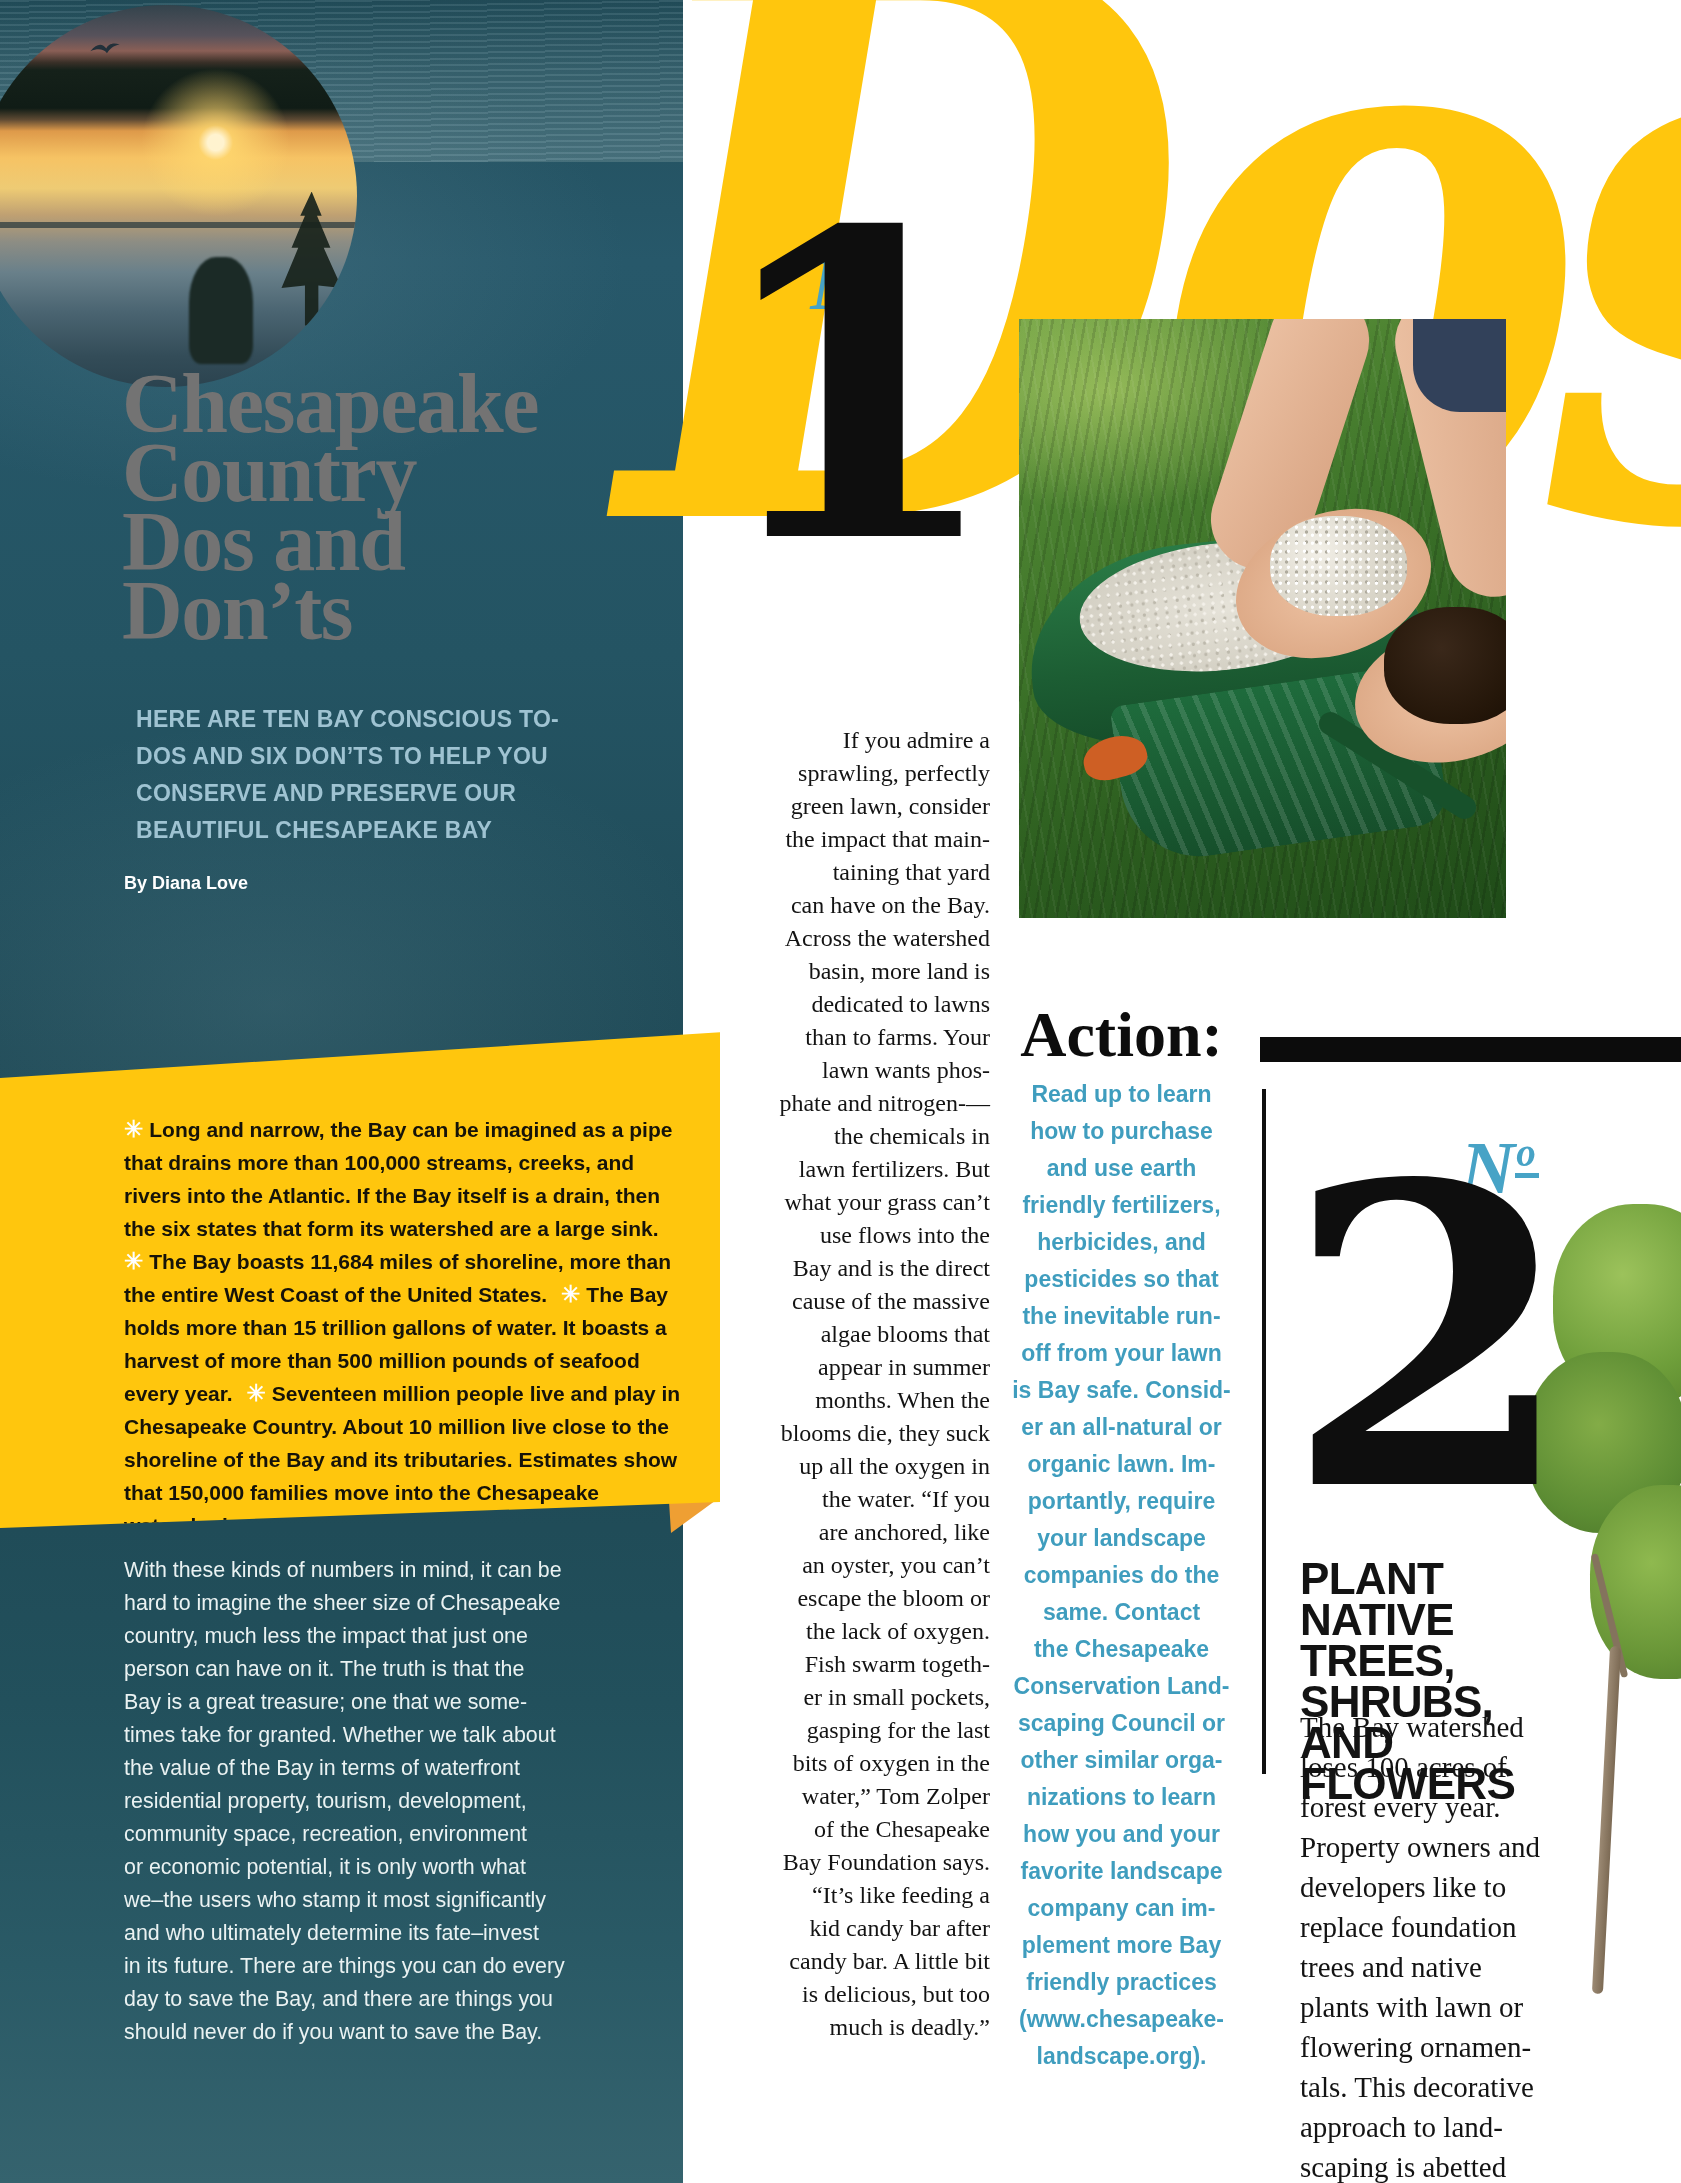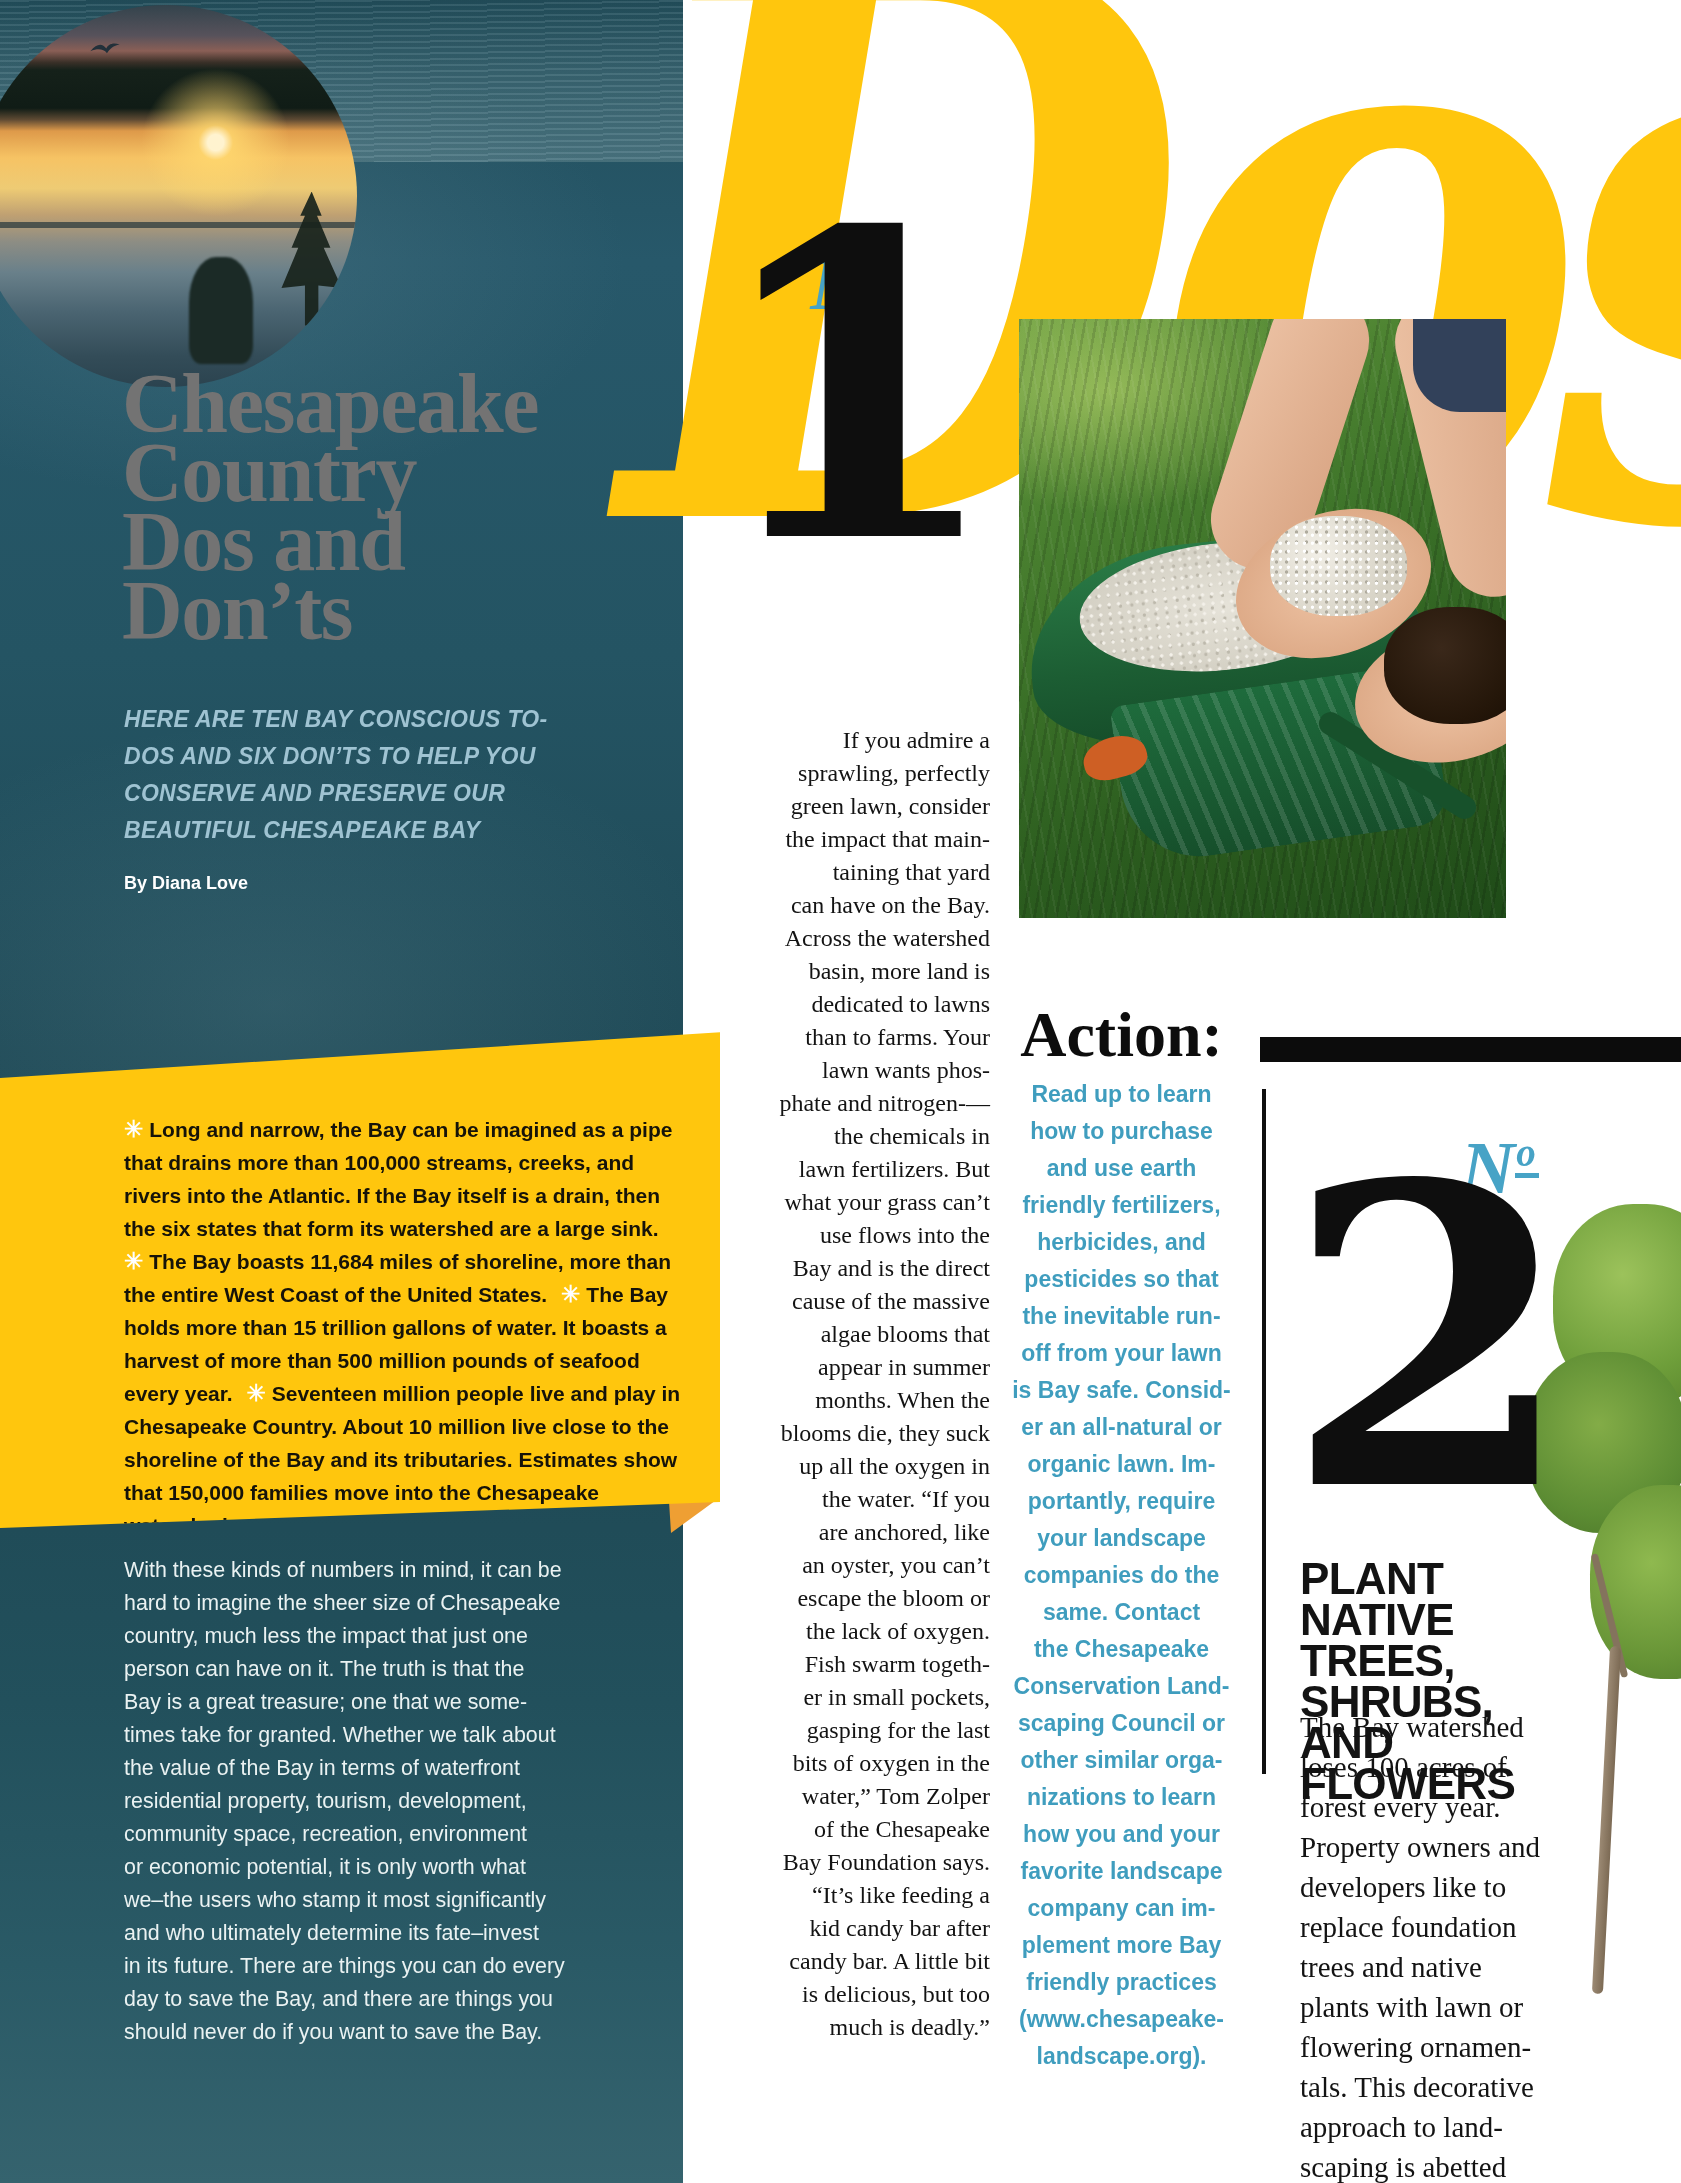--- a/index.html
+++ b/index.html
@@ -30,22 +30,22 @@
   .circ-band{position:absolute;left:0;top:57%;width:100%;height:5.4px;background:#24343A;opacity:.7;}
   .circ-sil{position:absolute;left:56%;bottom:6%;width:64px;height:107px;background:#1B2A26;
             border-radius:42% 42% 18% 18%;filter:blur(1.3px);}
   .circ-pine{position:absolute;right:3%;bottom:16%;width:67px;height:134px;background:#18231B;opacity:.92;
       clip-path:polygon(50% 0,65% 18%,58% 18%,78% 42%,68% 42%,95% 72%,60% 70%,60% 100%,40% 100%,40% 70%,5% 72%,30% 42%,20% 42%,40% 18%,33% 18%);}
   .heron{position:absolute;left:30%;top:9%;}
 
   
   .article-title{left:122px;top:369px;width:535px;color:#737373;z-index:4;
     font-family:"Liberation Serif", serif;font-weight:700;font-size:84px;line-height:69px;letter-spacing:-1.3px;}
-  .article-subhead{left:124px;top:701px;width:482px;z-index:4;
-    font-weight:700;font-size:23px;line-height:37px;letter-spacing:0.3px;font-style:italic;}
+  .article-subhead{left:136px;top:701px;width:482px;z-index:4;
+    font-weight:700;font-size:23px;line-height:37px;letter-spacing:0.3px;}
   .byline{left:124px;top:865px;width:402px;color:#FFFFFF;z-index:4;font-weight:700;font-size:18px;margin-top:8px;}
   .intro{left:124px;top:918px;width:509px;color:#E8F1F2;z-index:4;font-size:23.4px;line-height:34px;}
   .left-body{left:124px;top:1554px;width:529px;color:#EAF2F2;z-index:4;font-size:21.4px;line-height:33px;}
 
   
   .fact-box{left:0;top:1031px;width:720px;height:503px;z-index:5;
     clip-path:polygon(0 47px,100% 1.3px,100% 471px,0 497px);}
   .fact-text{position:absolute;left:124px;top:82px;width:557px;
     font-weight:700;font-size:21px;line-height:33px;color:#161309;}
   .ast{color:#FFFFFF;font-size:23px;margin-right:6px;}

